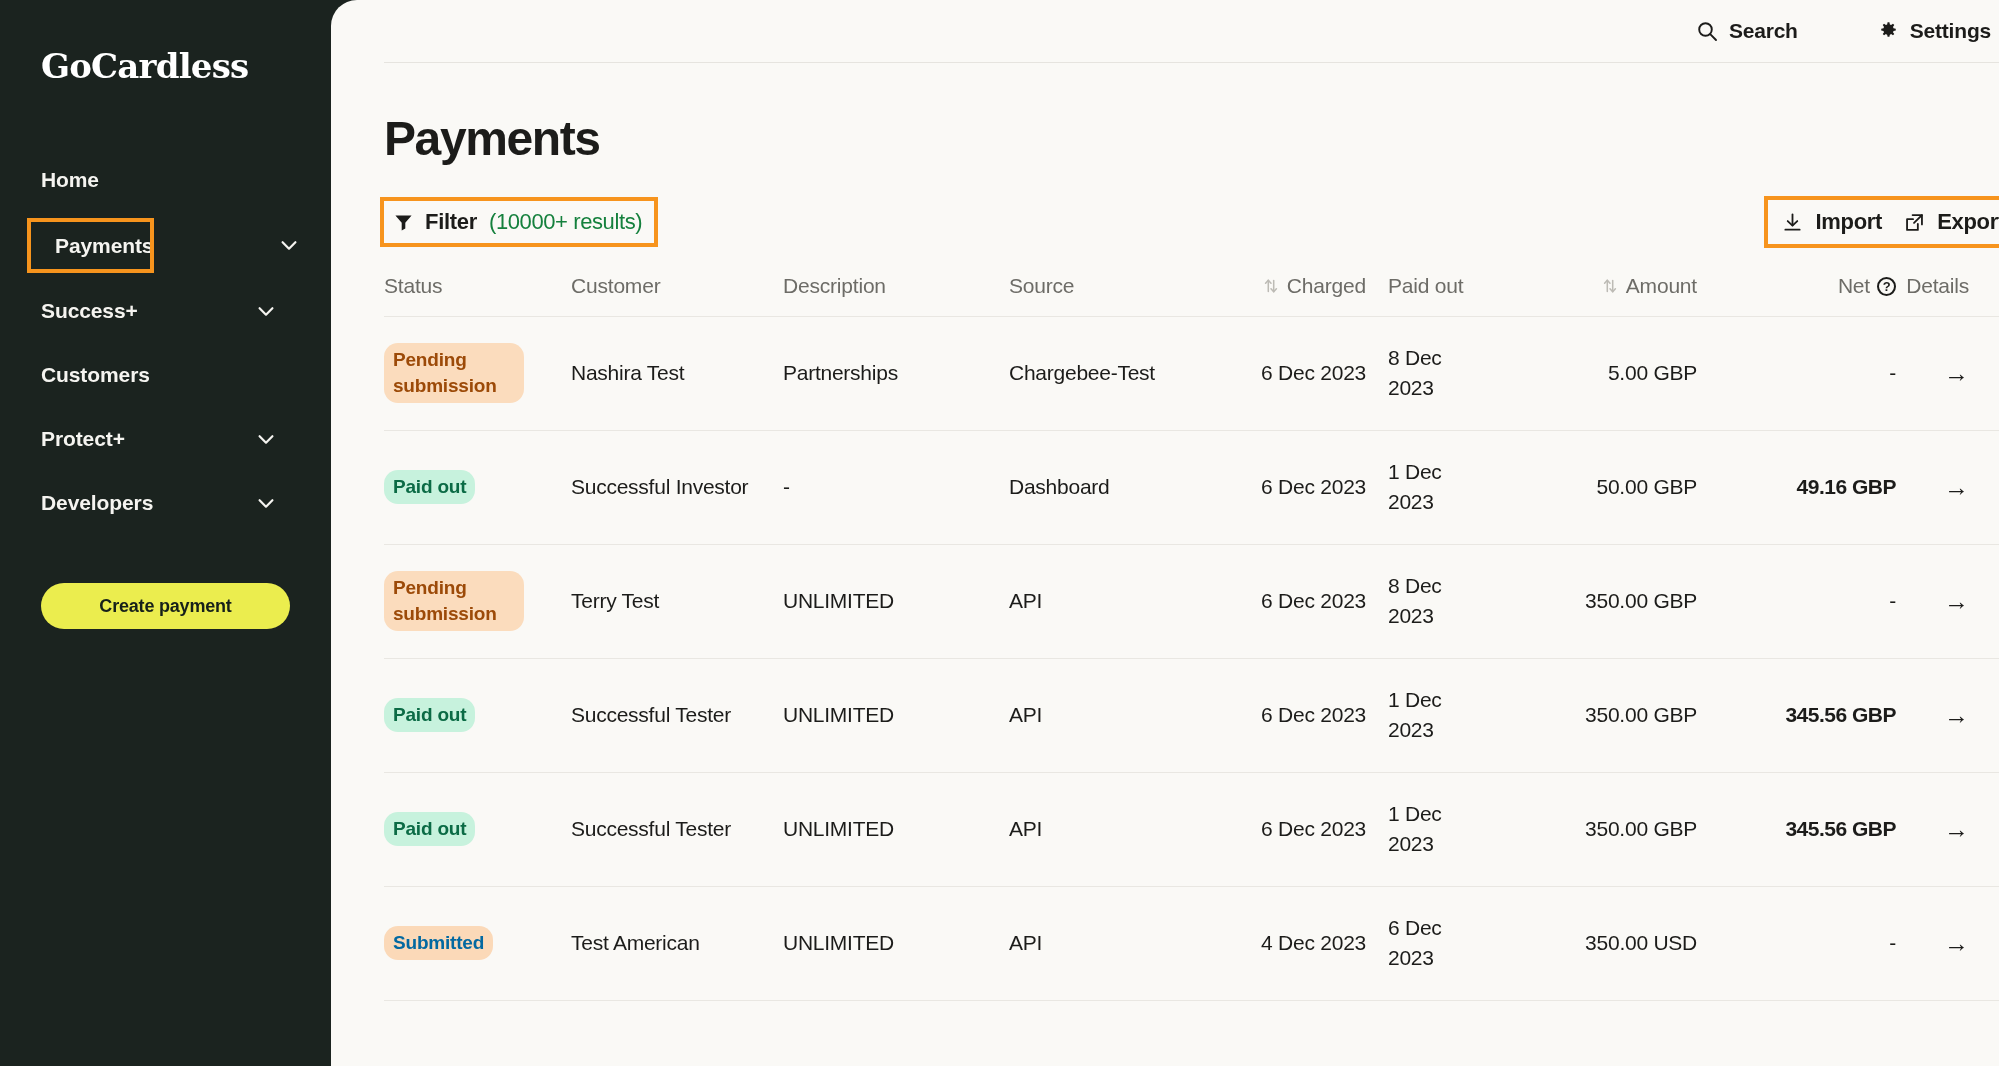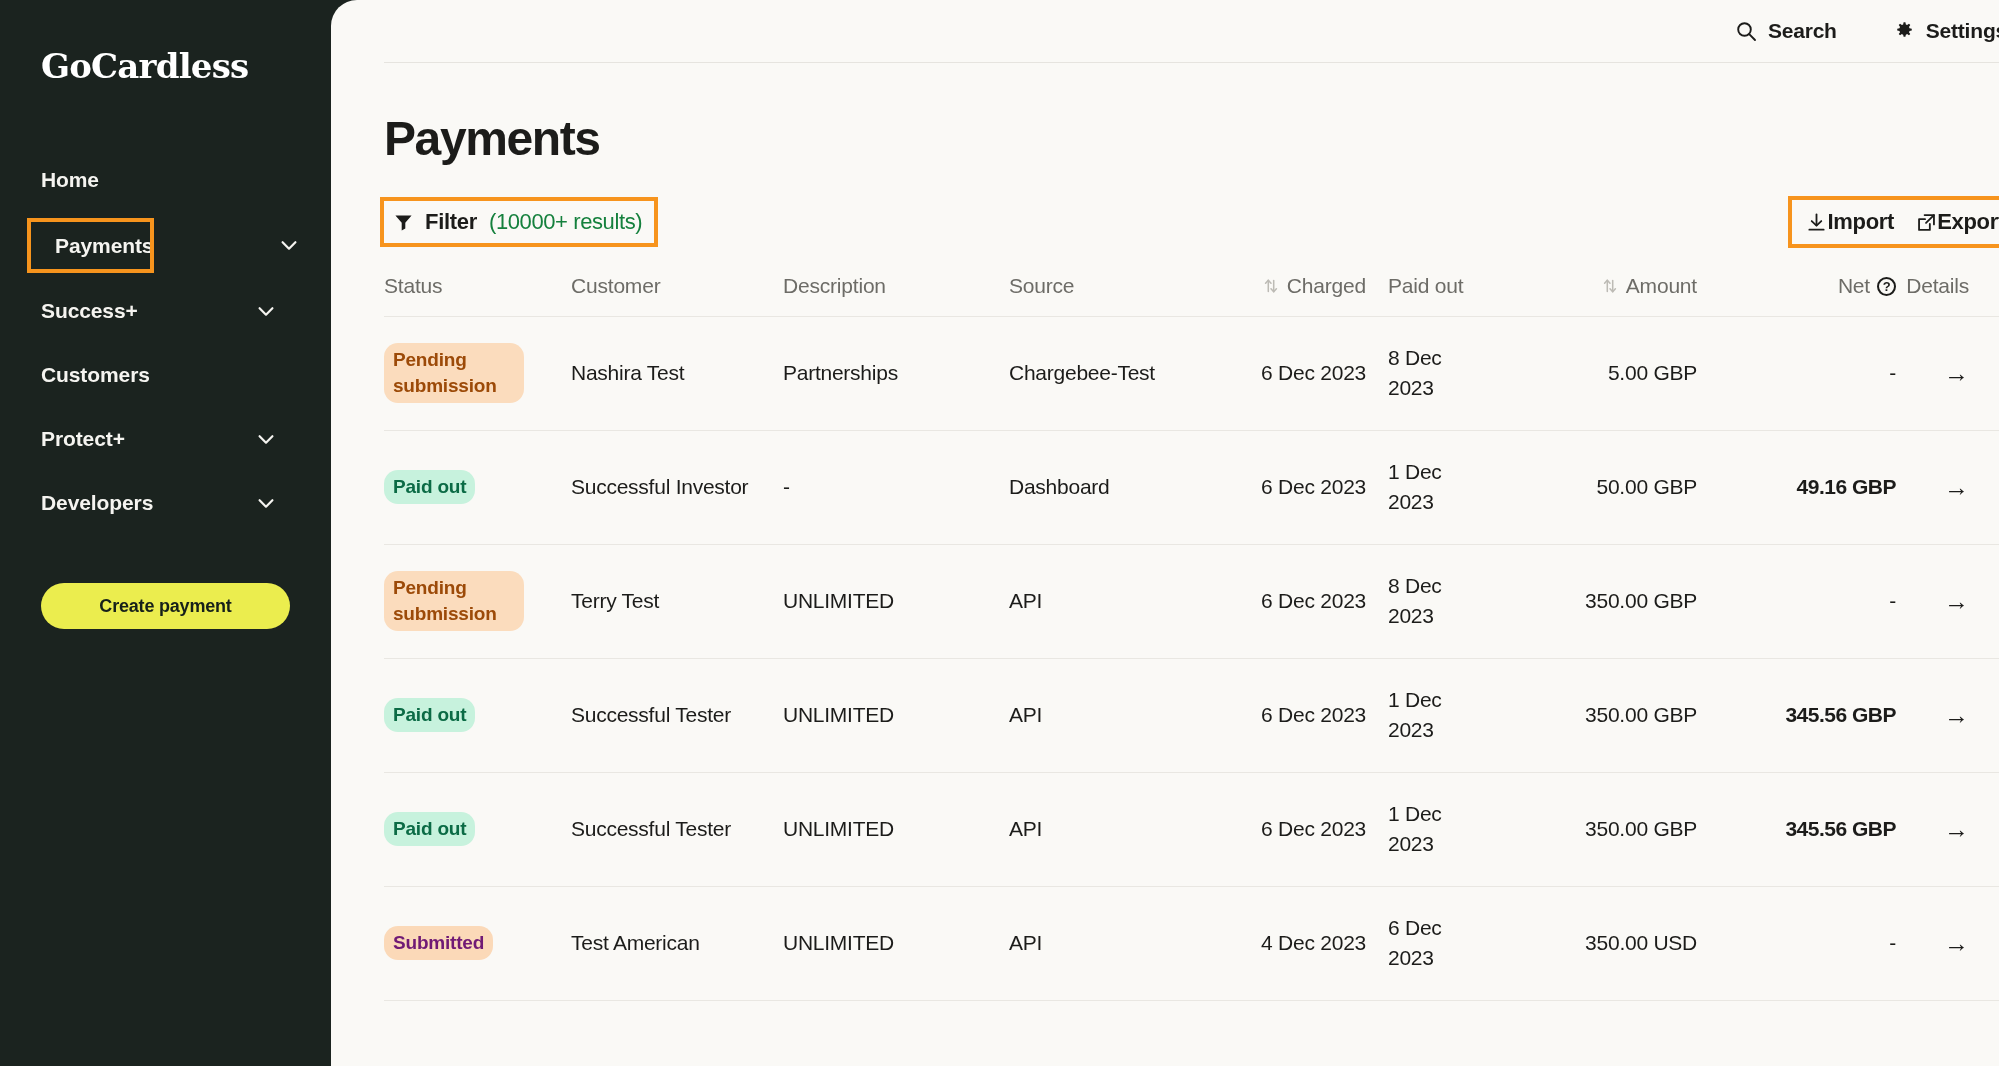--- a/index.html
+++ b/index.html
@@ -75,22 +75,22 @@
     background: #faf9f6;
     border-top-left-radius: 26px;
     position: relative;
     overflow: hidden;
   }
   #topbar {
     height: 62px;
     display: flex;
     align-items: center;
     justify-content: flex-end;
-    padding-right: 0px;
-    gap: 57px;
+    padding-right: 16px;
+    gap: 80px;
   }
   .topbar-btn {
     display: flex;
     align-items: center;
     gap: 11px;
     font-size: 21px;
     font-weight: 700;
     color: #1c1c1a;
     cursor: pointer;
     letter-spacing: -0.2px;
@@ -133,21 +133,21 @@
   #ie-box {
     display: inline-flex;
     align-items: center;
     gap: 22px;
     outline: 4px solid #f7941d;
     padding: 9px 0px 9px 14px;
     background: #faf9f6;
     margin-right: -6px;
   }
   .ie-btn {
-    display: inline-flex; align-items: center; gap: 0;
+    display: inline-flex; align-items: center; gap: 12px;
     font-size: 22px; font-weight: 700; color: #1c1c1a; letter-spacing: -0.3px;
     cursor: pointer;
   }
 
   
   #table { margin-top: 28px; width: 1947px; }
   .trow {
     display: flex;
     align-items: flex-start;
     border-bottom: 1px solid #e9e7e2;
@@ -189,21 +189,21 @@
     border-radius: 14px;
     padding: 4px 9px;
     font-size: 19px;
     font-weight: 700;
     line-height: 26px;
     letter-spacing: -0.2px;
     max-width: 140px;
   }
   .badge.pending   { background: #fbdcbd; color: #9c4a08; }
   .badge.paid      { background: #c7f2dd; color: #0b6b45; }
-  .badge.submitted { background: #fbd9b8; color: #701a75; }
+  .badge.submitted { background: #fbd9b8; color: #0369a1; }
 
   .arrow { font-size: 25px; color: #1c1c1a; line-height: 1; display: inline-block; }
   .qmark {
     display: inline-flex; align-items: center; justify-content: center;
     width: 19px; height: 19px; border-radius: 50%;
     border: 2px solid #1c1c1a; color: #1c1c1a;
     font-size: 13px; font-weight: 700; line-height: 1;
   }
   svg { display: block; }
 </style>

